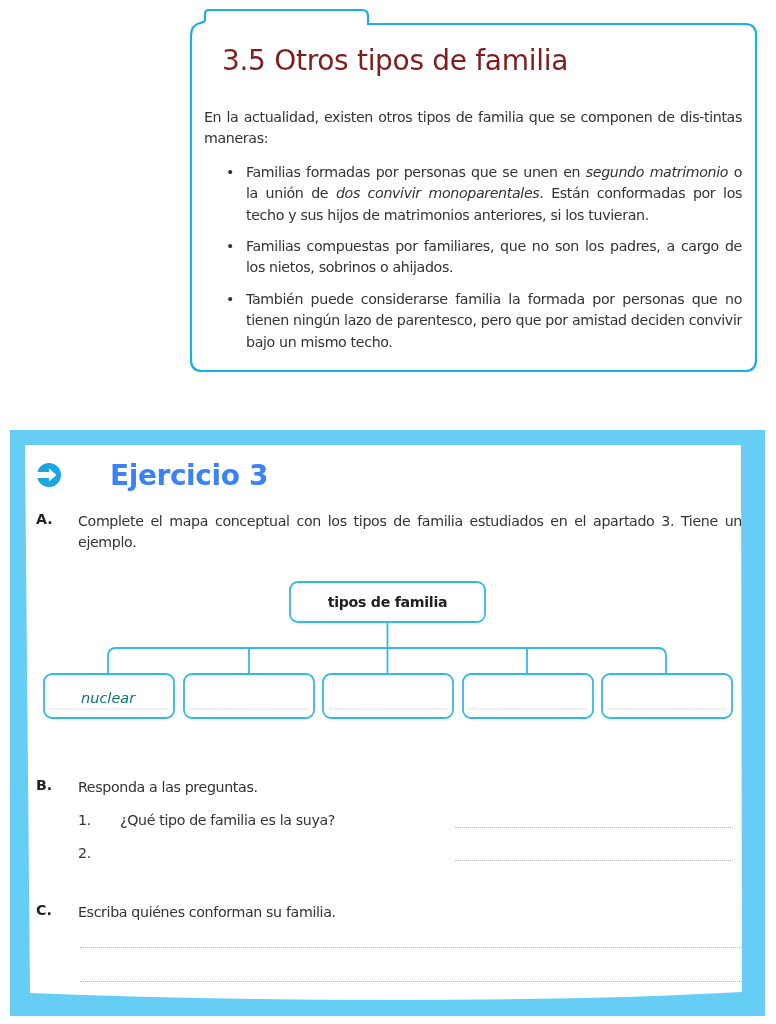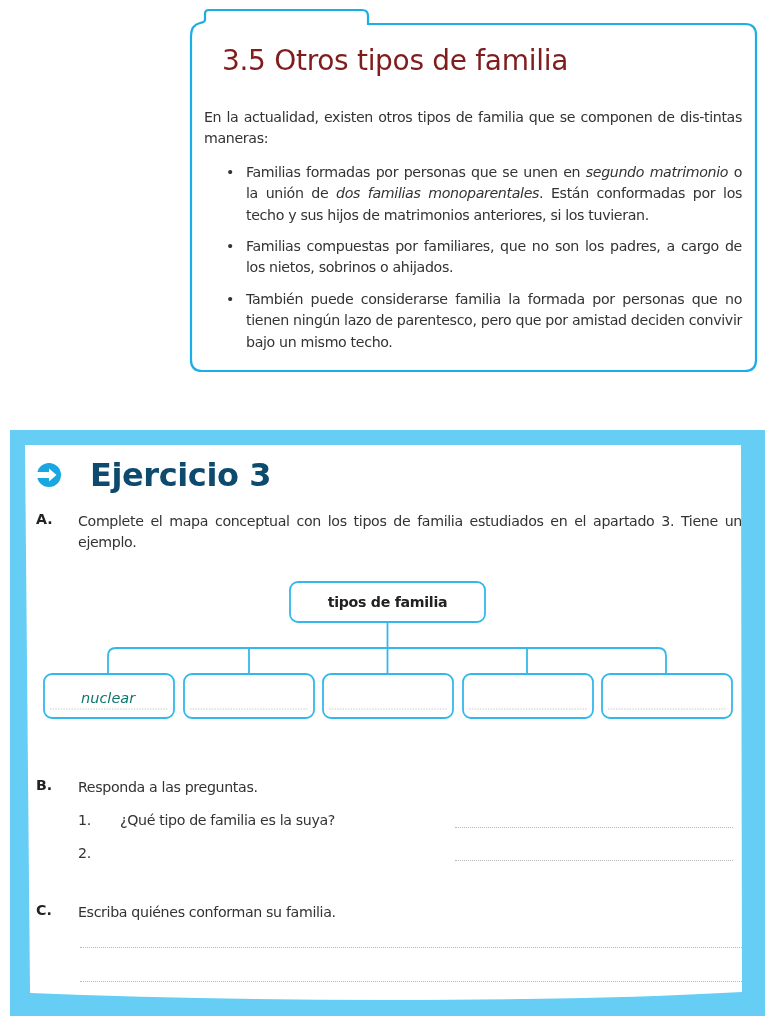--- a/index.html
+++ b/index.html
@@ -25,22 +25,22 @@
   .info-list { list-style: none; margin: 0; padding: 0; }
   .info-item { position: relative; padding-left: 42px; margin-bottom: 10px; text-align: justify; }
   .info-item .bullet { position: absolute; left: 22px; top: 0; }
   .info-item em { font-style: italic; }
 
   
   #ex-frame { position: absolute; left: 0; top: 0; width: 776px; height: 1024px; pointer-events: none; }
   .ex-header { position: absolute; left: 36px; top: 458px; height: 34px; display: flex; align-items: center; }
   .ex-icon { width: 26px; height: 26px; margin-right: 28px; }
   .ex-title {
-    font-size: 32px; font-weight: bold; color: #0c4a6e;
-    font-family: "DejaVu Sans", sans-serif; letter-spacing: -0.4px;
+    font-size: 28px; font-weight: bold; color: #3b82f6;
+    font-family: "DejaVu Sans", sans-serif; letter-spacing: -0.4px; margin-left: 20px;
   }
   .ex-text { font-size: 14.2px; line-height: 21px; color: #333; letter-spacing: -0.35px; }
   .sec-letter { position: absolute; left: 36px; font-weight: bold; font-size: 14.2px; color: #222; }
   .sec-a-text { position: absolute; left: 78px; top: 511px; width: 664px; text-align: justify; }
 
   
   #concept-map { position: absolute; left: 0; top: 0; width: 776px; height: 1024px; }
   .map-root-label {
     position: absolute; left: 290px; top: 582px; width: 195px; height: 40px;
     display: flex; align-items: center; justify-content: center;
@@ -64,21 +64,21 @@
   <path d="M205 20 L205 14 Q205 10 209 10 L362 10 Q368 10 368 16 L368 24 L745 24 Q756 24 756 35 L756 360 Q756 371 745 371 L202 371 Q191 371 191 360 L191 36 Q191 25 200 23 Q205 22 205 20 Z" fill="none" stroke="#1aaee8" stroke-width="2.2"></path>
 </svg>
 
 <div class="info-title">3.5 Otros tipos de familia</div>
 
 <div class="info-body">
   <p class="info-intro">En la actualidad, existen otros tipos de familia que se componen de dis-tintas maneras:</p>
   <ul class="info-list">
     <li class="info-item">
       <span class="bullet">•</span>
-      <span class="item-text"><span>Familias formadas por personas que se unen en </span><em>segundo matrimonio</em><span> o la unión de </span><em>dos familias monoparentales</em><span>. Están conformadas por los techo y sus hijos de matrimonios anteriores, si los tuvieran.</span></span>
+      <span class="item-text"><span>Familias formadas por personas que se unen en </span><em>segundo matrimonio</em><span> o la unión de </span><em>dos convivir monoparentales</em><span>. Están conformadas por los techo y sus hijos de matrimonios anteriores, si los tuvieran.</span></span>
     </li>
     <li class="info-item">
       <span class="bullet">•</span>
       <span class="item-text"><span>Familias compuestas por familiares, que no son los padres, a cargo de los nietos, sobrinos o ahijados.</span></span>
     </li>
     <li class="info-item">
       <span class="bullet">•</span>
       <span class="item-text"><span>También puede considerarse familia la formada por personas que no tienen ningún lazo de parentesco, pero que por amistad deciden convivir bajo un mismo techo.</span></span>
     </li>
   </ul>

